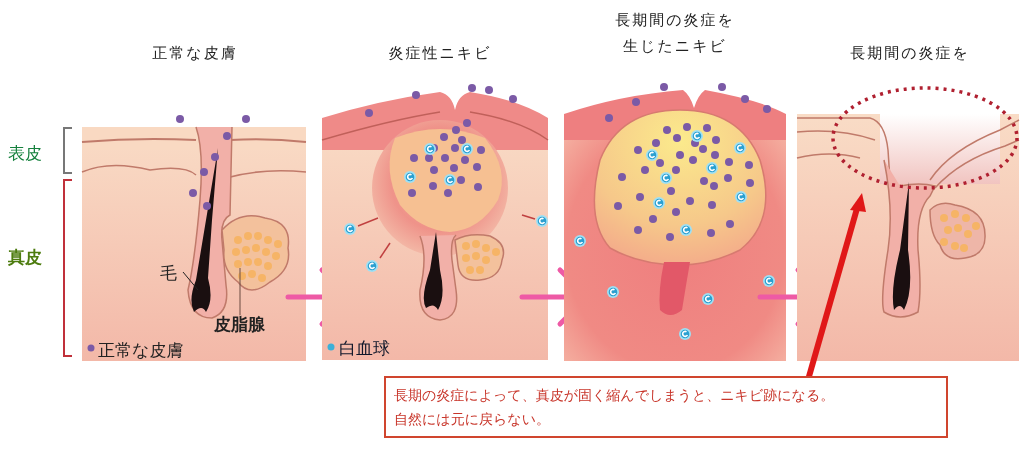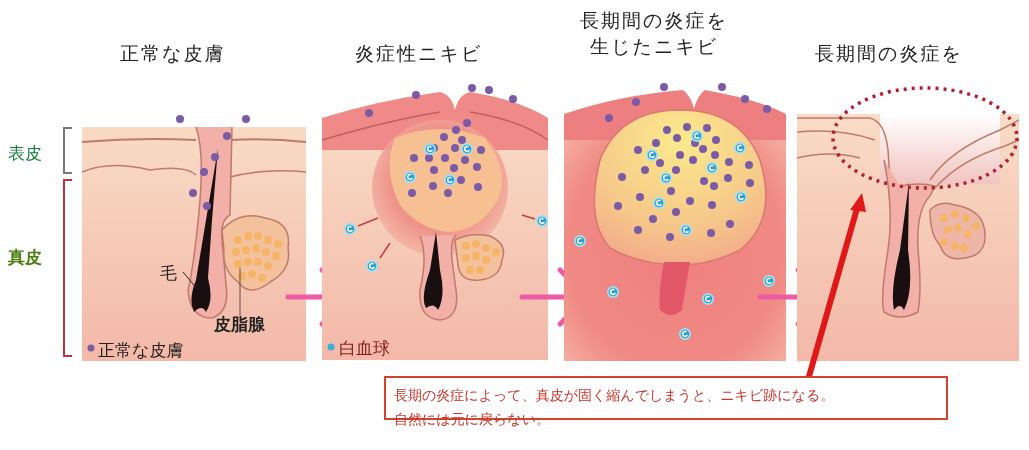--- a/index.html
+++ b/index.html
@@ -1,20 +1,20 @@
 <!DOCTYPE html>
 <html><head>
 <meta charset="utf-8">
 <style>
   html,body{margin:0;padding:0;background:#ffffff;}
   body{width:1029px;height:450px;position:relative;overflow:hidden;font-family:"DejaVu Sans",sans-serif;}
-  .title{position:absolute;font-size:19px;color:#222;text-align:left;letter-spacing:2px;line-height:26px;}
+  .title{position:absolute;font-size:15px;color:#222;text-align:center;letter-spacing:2px;line-height:26px;}
   .lbl{position:absolute;font-size:16px;}
   svg{position:absolute;left:0;top:0;}
-  .callout{position:absolute;left:384px;top:376px;width:564px;height:44px;border:2px solid #d0452e;background:#fff;box-sizing:border-box;padding:5px 8px;color:#c8352a;font-size:14px;line-height:24px;}
+  .callout{position:absolute;left:384px;top:376px;width:564px;height:62px;border:2px solid #d0452e;background:#fff;box-sizing:border-box;padding:5px 8px;color:#c8352a;font-size:14px;line-height:24px;}
 </style>
 </head>
 <body>
 
 <div class="title" style="left:120px;top:40px;width:150px;">正常な皮膚</div>
 <div class="title" style="left:355px;top:40px;width:170px;">炎症性ニキビ</div>
 <div class="title" style="left:580px;top:7px;width:190px;">長期間の炎症を</div>
 <div class="title" style="left:590px;top:33px;width:170px;">生じたニキビ</div>
 <div class="title" style="left:815px;top:40px;width:190px;">長期間の炎症を</div>
 
@@ -270,18 +270,18 @@
     <polygon points="862,193 850,210 866,212" fill="#e01818"></polygon>
   </g>
 </svg>
 
 <div class="lbl" style="left:8px;top:142px;color:#15803d;font-size:17px;">表皮</div>
 <div class="lbl" style="left:8px;top:246px;color:#4d7c0f;font-size:17px;font-weight:bold;">真皮</div>
 
 <div class="lbl" style="left:160px;top:262px;color:#222;font-size:17px;">毛</div>
 <div class="lbl" style="left:214px;top:313px;color:#222;font-size:17px;font-weight:bold;">皮脂腺</div>
 <div class="lbl" style="left:98px;top:339px;color:#222;font-size:17px;">正常な皮膚</div>
-<div class="lbl" style="left:339px;top:337px;color:#7f1d1d;font-size:17px;">白血球</div>
+<div class="lbl" style="left:339px;top:337px;color:#0f172a;font-size:17px;">白血球</div>
 
 <div class="callout">
   <div>長期の炎症によって、真皮が固く縮んでしまうと、ニキビ跡になる。</div>
   <div>自然には元に戻らない。</div>
 </div>
 
 </body></html>

